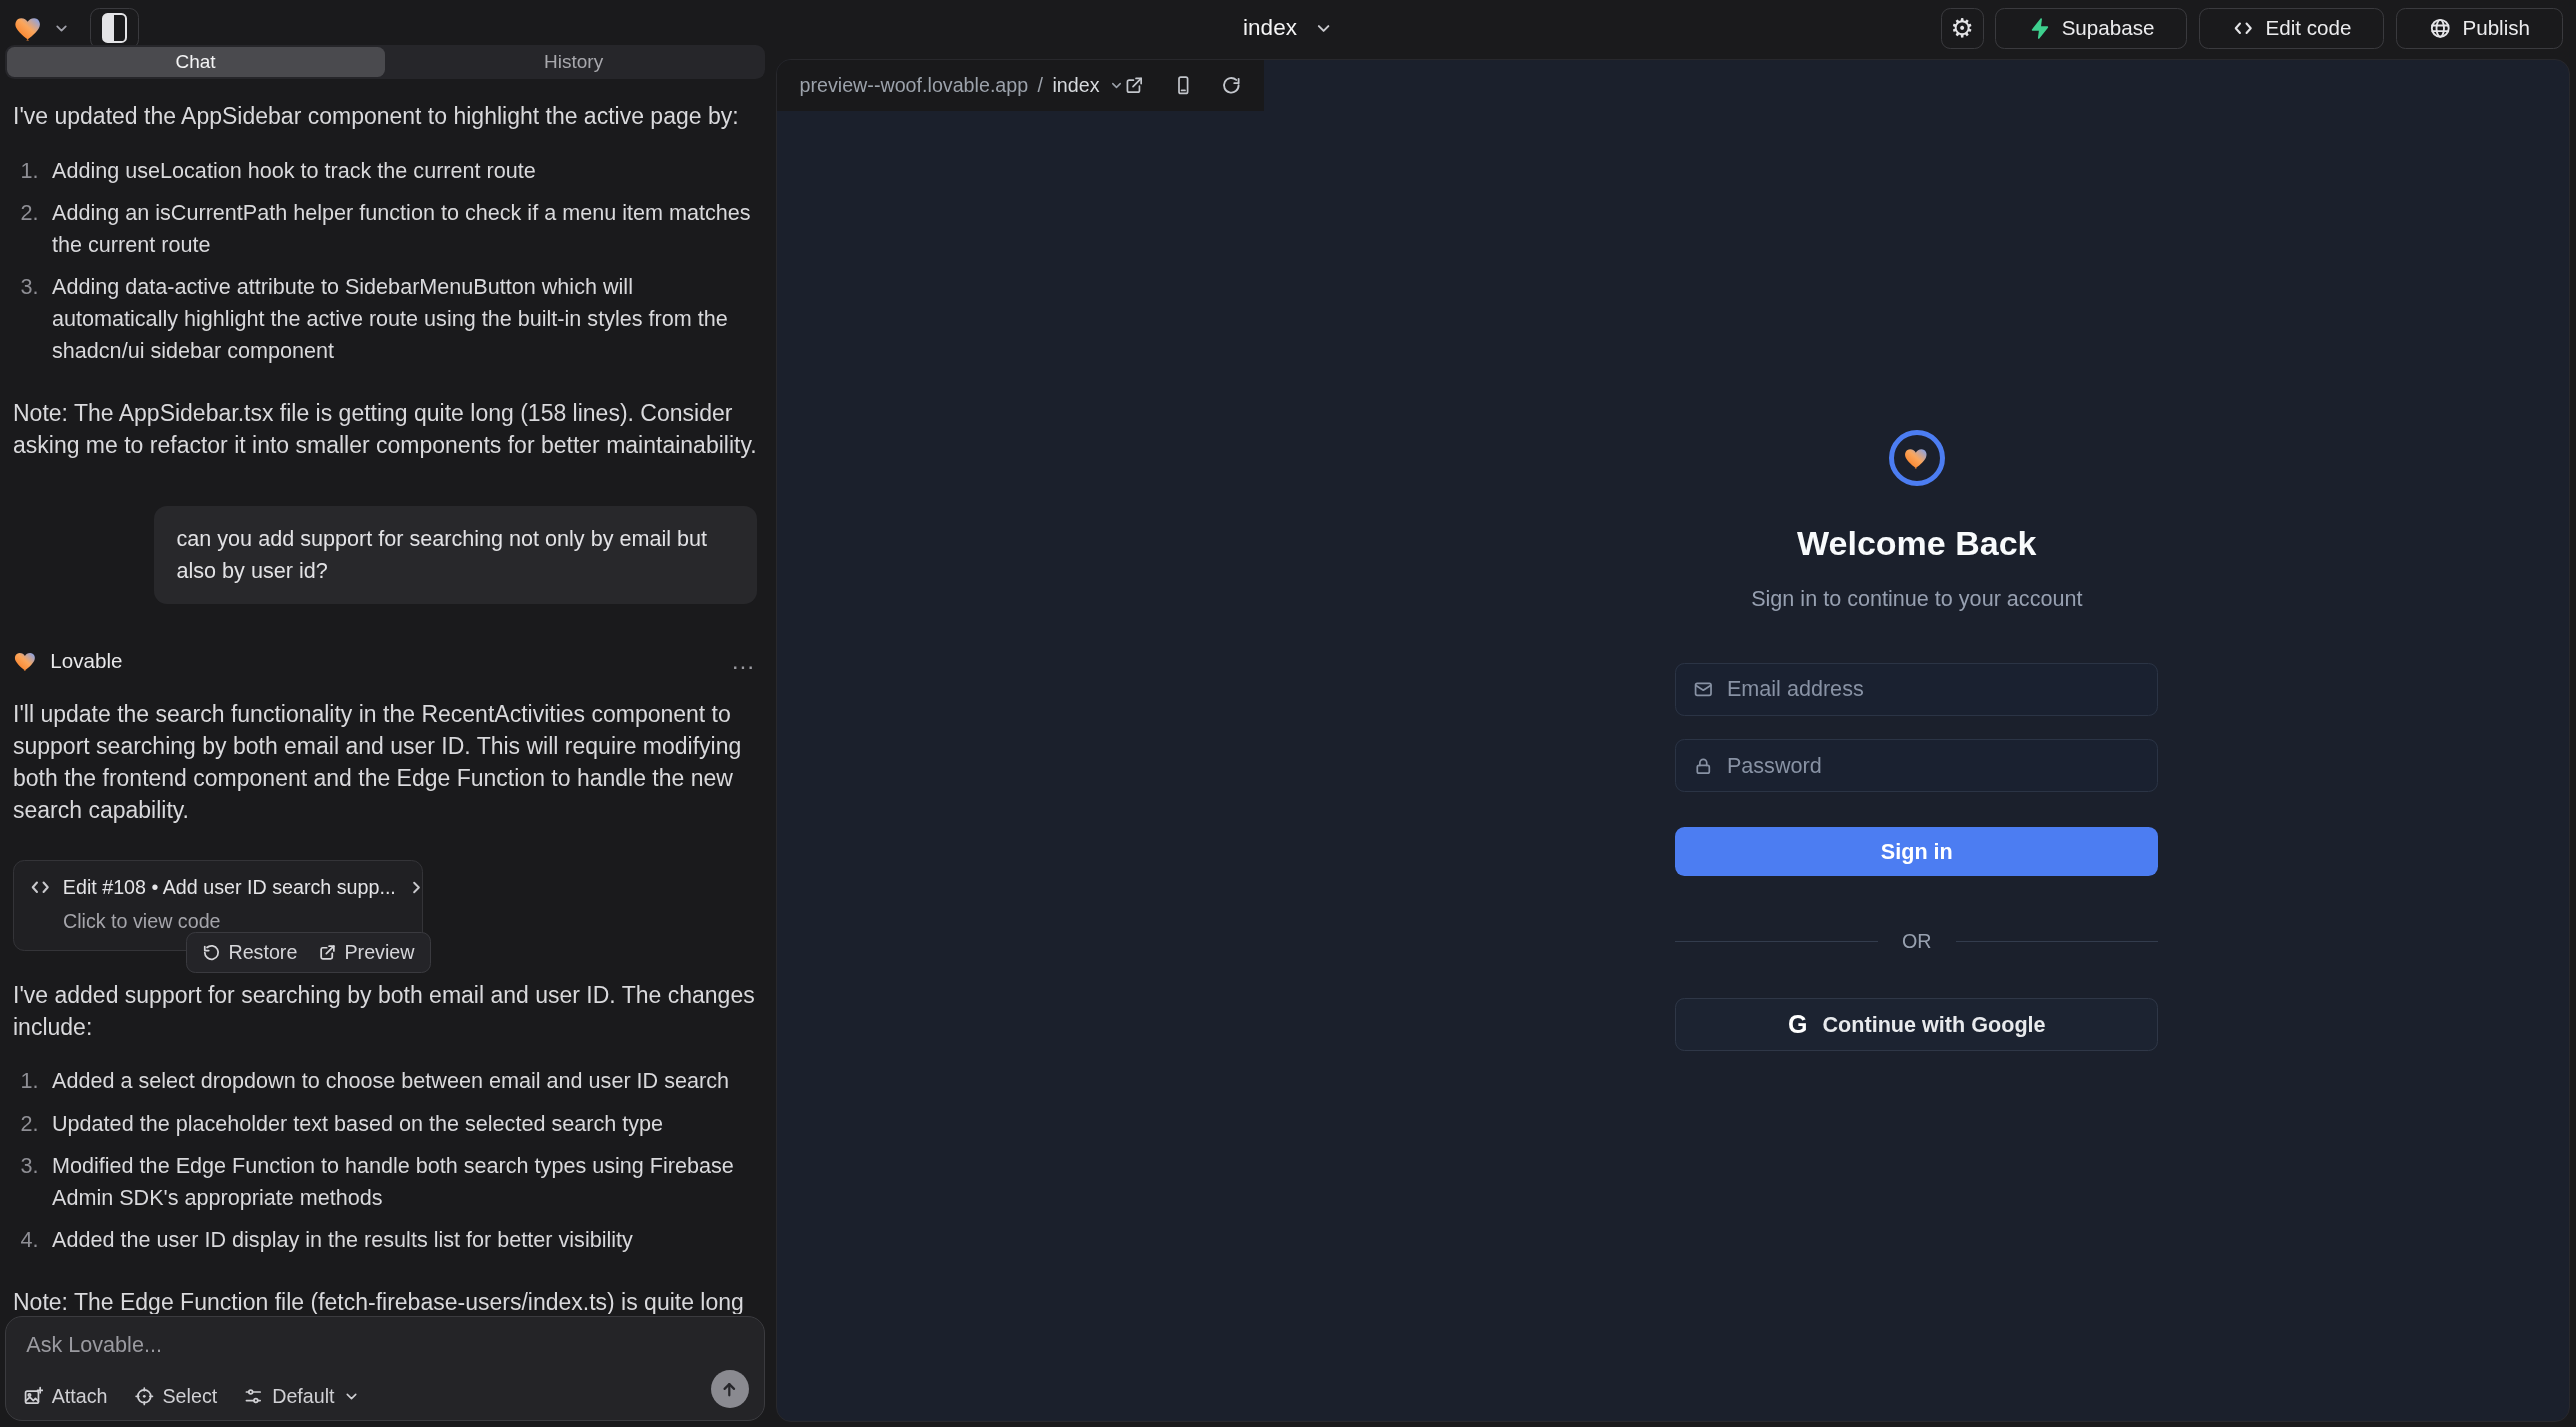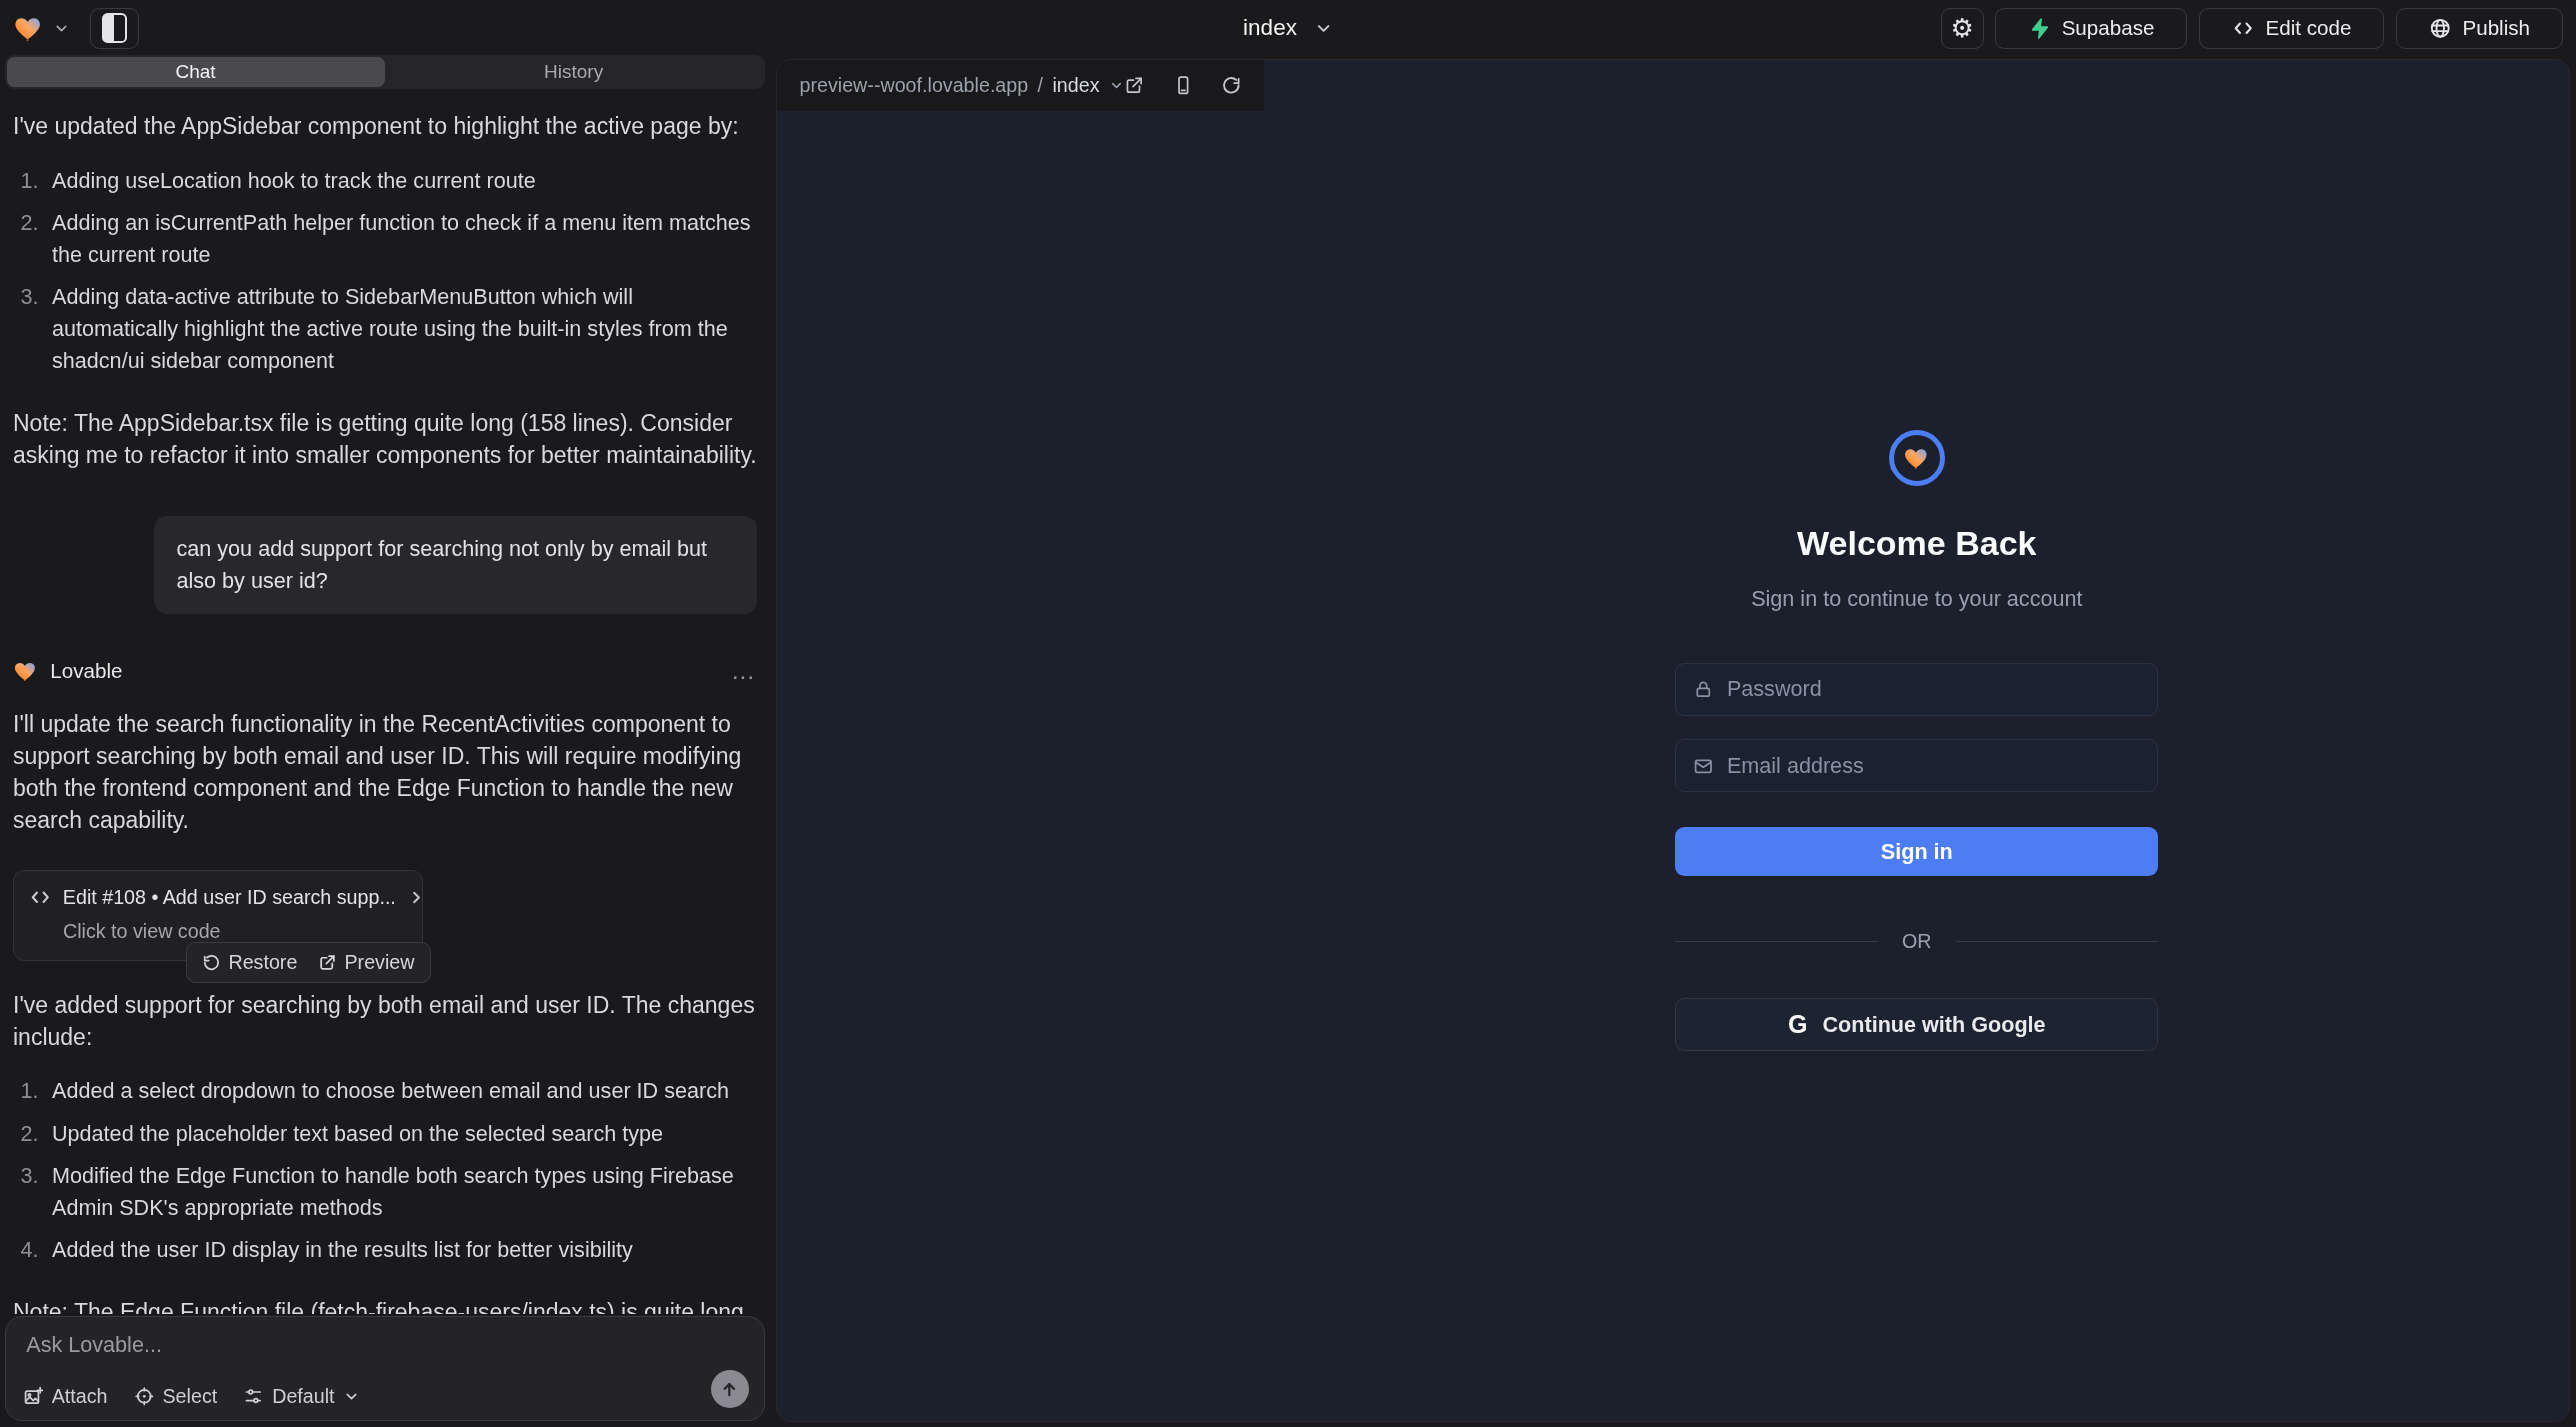--- a/index.html
+++ b/index.html
@@ -26,21 +26,21 @@
   .topbar-center { position:absolute; left:50%; transform:translateX(-50%);
     display:flex; align-items:center; gap:17px; font-size:22.5px; color:#F4F4F5; cursor:pointer; }
   .topbar-right { margin-left:auto; display:flex; align-items:center; gap:11.3px; }
   .tb-btn { display:flex; align-items:center; gap:11.3px; height:41px; padding:0 32px;
     border:0.9px solid #3A3A3E; border-radius:9.4px; background:transparent;
     color:#ECECEE; font-size:20.6px; cursor:pointer; }
   .tb-btn.square { padding:0; width:43px; justify-content:center; }
   .gear-glyph { font-size:26px; color:#E4E4E7; line-height:1; }
 
   
-  .chat-panel { position:absolute; left:0; top:50px; width:772px; bottom:0; }
+  .chat-panel { position:absolute; left:0; top:40px; width:772px; bottom:0; }
   .tabs { margin:4.7px 7.5px 0 4.7px; height:34px; background:#26262A; border-radius:9.4px;
     display:flex; padding:1.9px; }
   .tab { flex:1; display:flex; align-items:center; justify-content:center;
     font-size:19px; color:#A8A8AD; border-radius:7.5px; cursor:pointer; }
   .tab.active { background:#4A4A4E; color:#F4F4F5; }
 
   .chat-scroll { position:absolute; top:43px; left:0; right:0; bottom:114px;
     padding:0 15px 0 13px; overflow:hidden; }
   .msg-text { font-size:23px; line-height:32px; color:#D9D9DC; }
   p.intro { margin-top:17px; }
@@ -361,35 +361,35 @@
         <svg width="28" height="28" viewBox="0 0 24 24">
           <path fill="url(#hg)" d="M12 21.3S4.9 16.6 2.5 12C.6 8.4 2.7 4.6 6.2 4.6c2.2 0 3.9 1.2 4.8 2.8.9-1.6 2.6-2.8 4.8-2.8 3.5 0 5.6 3.8 3.7 7.4-2.4 4.6-9.5 9.3-9.5 9.3z"></path>
         </svg>
       </div>
       <div class="auth-title">Welcome Back</div>
       <div class="auth-sub">Sign in to continue to your account</div>
 
       <div class="field">
         <span>
           <svg width="20.6" height="20.6" viewBox="0 0 24 24" fill="none" stroke="#8892A4" stroke-width="2" stroke-linecap="round" stroke-linejoin="round">
+              <rect x="3" y="5" width="18" height="14" rx="2"></rect>
+              <path d="M3.5 7.5 12 13l8.5-5.5"></path>
+            </svg>
+        </span>
+        <input type="text" placeholder="Email address" style="">
+      </div>
+
+      <div class="field">
+        <span>
+          <svg width="20.6" height="20.6" viewBox="0 0 24 24" fill="none" stroke="#8892A4" stroke-width="2" stroke-linecap="round" stroke-linejoin="round">
               <rect x="5" y="11" width="14" height="9" rx="2"></rect>
               <path d="M8 11V8a4 4 0 0 1 8 0v3"></path>
             </svg>
         </span>
         <input type="password" placeholder="Password" style="">
-      </div>
-
-      <div class="field">
-        <span>
-          <svg width="20.6" height="20.6" viewBox="0 0 24 24" fill="none" stroke="#8892A4" stroke-width="2" stroke-linecap="round" stroke-linejoin="round">
-              <rect x="3" y="5" width="18" height="14" rx="2"></rect>
-              <path d="M3.5 7.5 12 13l8.5-5.5"></path>
-            </svg>
-        </span>
-        <input type="text" placeholder="Email address" style="">
       </div>
 
       <button class="signin-btn">Sign in</button>
 
       <div class="or-row">
         <span class="or-line"></span>
         <span class="or-text">OR</span>
         <span class="or-line"></span>
       </div>
 

